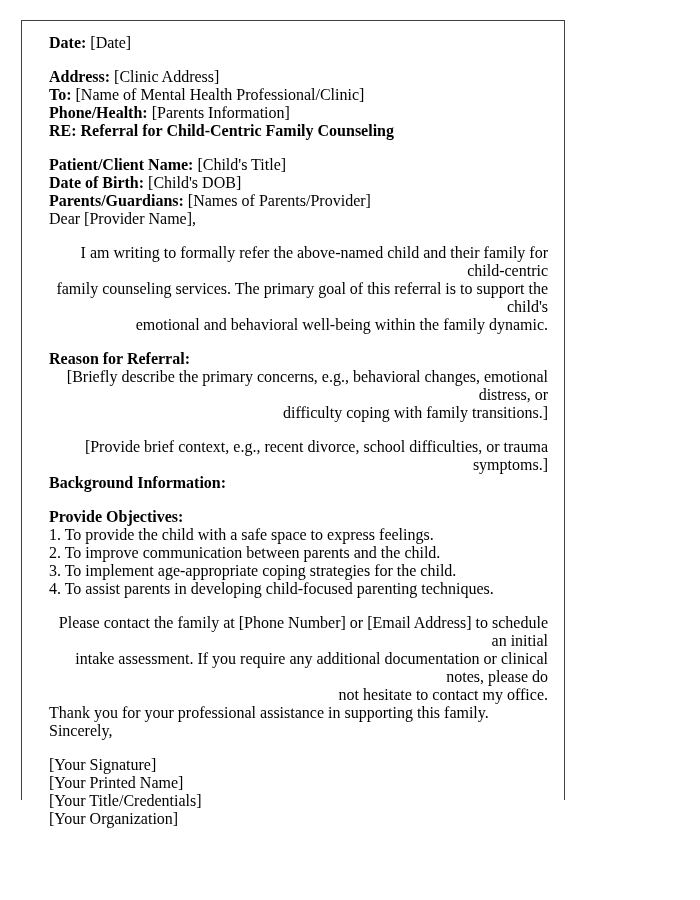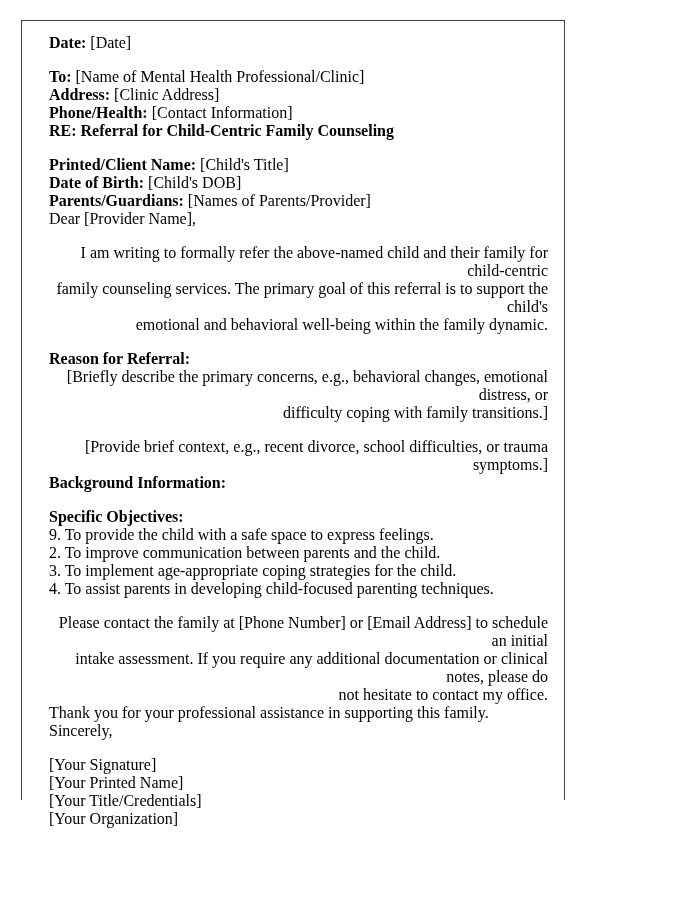--- a/index.html
+++ b/index.html
@@ -49,29 +49,29 @@
   }
 </style>
 </head>
 <body>
 
 <div class="letter-page">
 
   <p class="block line"><span class="b">Date:</span> <span>[Date]</span></p>
 
   <div class="block">
+    <div class="line"><span class="b">Address:</span> <span>[Clinic Address]</span></div>
     <div class="line"><span class="b">To:</span> <span>[Name of Mental Health Professional/Clinic]</span></div>
-    <div class="line"><span class="b">Address:</span> <span>[Clinic Address]</span></div>
-    <div class="line"><span class="b">Phone/Health:</span> <span>[Contact Information]</span></div>
+    <div class="line"><span class="b">Phone/Health:</span> <span>[Parents Information]</span></div>
   </div>
 
   <p class="block line b">RE: Referral for Child-Centric Family Counseling</p>
 
   <div class="block">
-    <div class="line"><span class="b">Printed/Client Name:</span> <span>[Child's Title]</span></div>
+    <div class="line"><span class="b">Patient/Client Name:</span> <span>[Child's Title]</span></div>
     <div class="line"><span class="b">Date of Birth:</span> <span>[Child's DOB]</span></div>
     <div class="line"><span class="b">Parents/Guardians:</span> <span>[Names of Parents/Provider]</span></div>
   </div>
 
   <p class="block line">Dear [Provider Name],</p>
 
   <p class="block pre">I am writing to formally refer the above-named child and their family for child-centric
 family counseling services. The primary goal of this referral is to support the child's
 emotional and behavioral well-being within the family dynamic.</p>
 
@@ -80,22 +80,22 @@
     <div class="line pre">[Briefly describe the primary concerns, e.g., behavioral changes, emotional distress, or
 difficulty coping with family transitions.]</div>
   </div>
 
   <div class="block">
     <div class="line pre">[Provide brief context, e.g., recent divorce, school difficulties, or trauma symptoms.]</div>
     <div class="line b">Background Information:</div>
   </div>
 
   <div class="block">
-    <div class="line b">Specific Objectives:</div>
-    <div class="line">9. To provide the child with a safe space to express feelings.</div>
+    <div class="line b">Provide Objectives:</div>
+    <div class="line">1. To provide the child with a safe space to express feelings.</div>
     <div class="line">2. To improve communication between parents and the child.</div>
     <div class="line">3. To implement age-appropriate coping strategies for the child.</div>
     <div class="line">4. To assist parents in developing child-focused parenting techniques.</div>
   </div>
 
   <p class="block pre">Please contact the family at [Phone Number] or [Email Address] to schedule an initial
 intake assessment. If you require any additional documentation or clinical notes, please do
 not hesitate to contact my office.</p>
 
   <p class="block line">Thank you for your professional assistance in supporting this family.</p>

